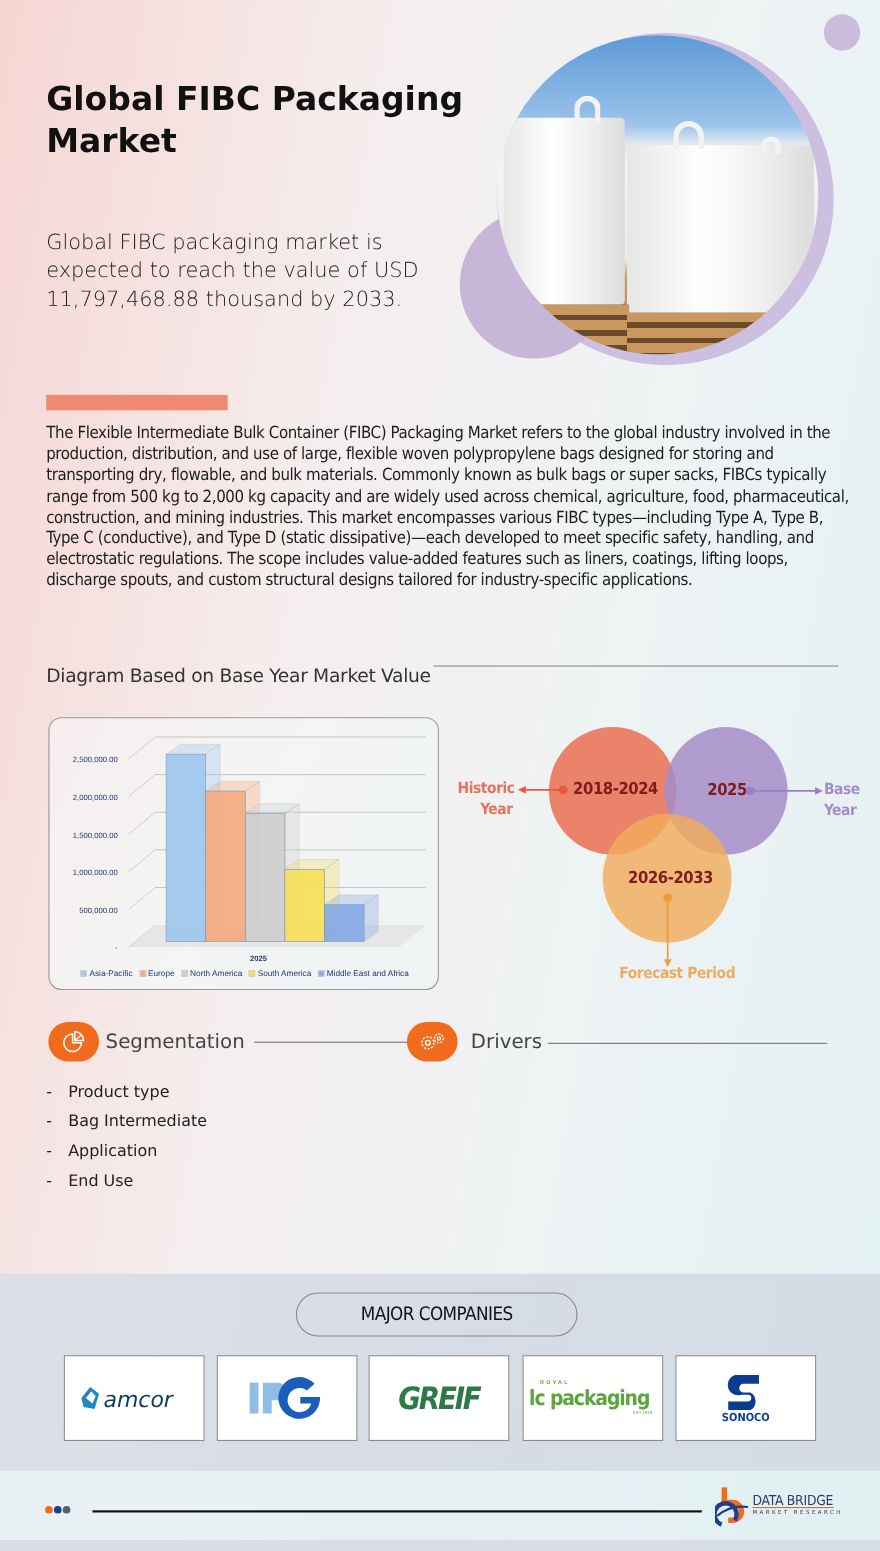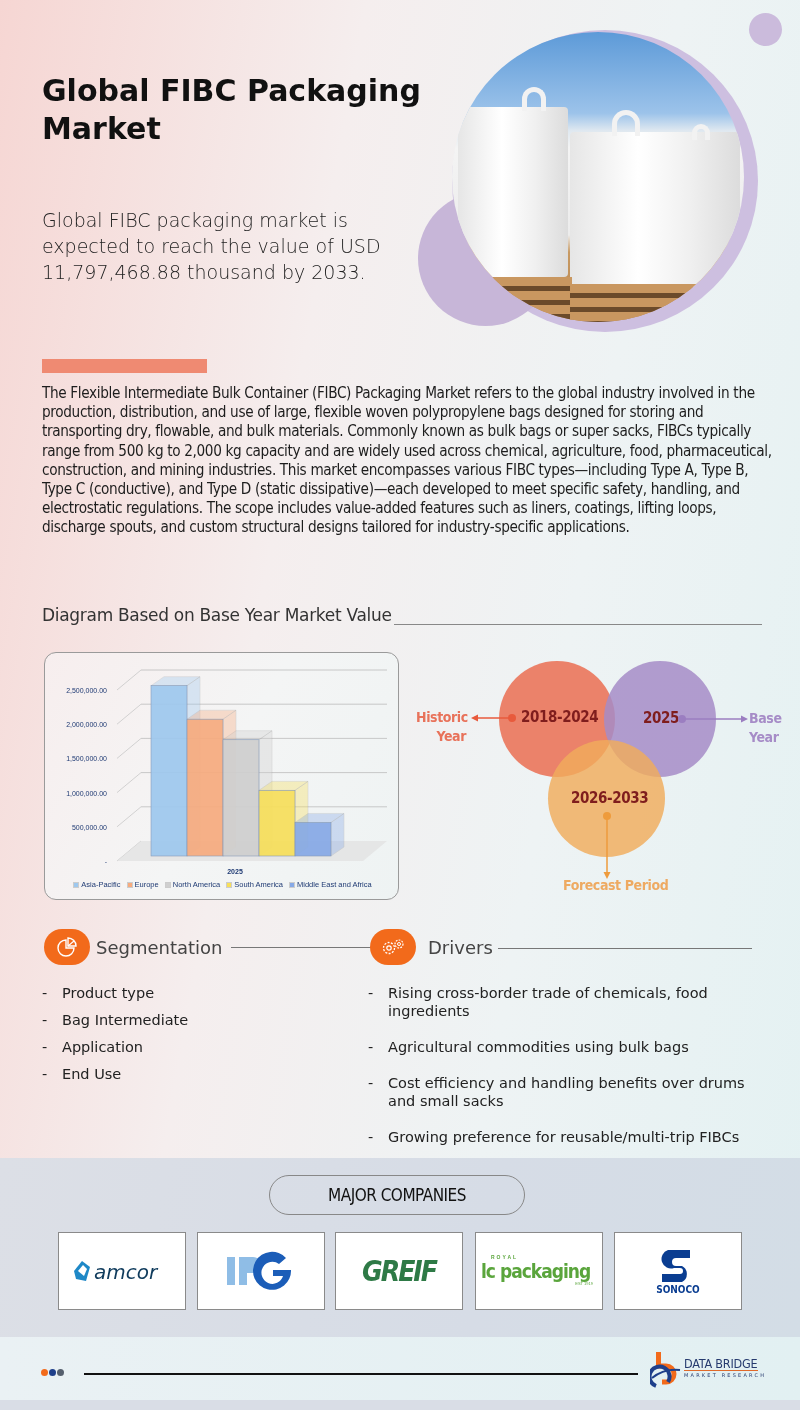--- a/index.html
+++ b/index.html
@@ -42,21 +42,21 @@
   
   .accent-bar { position:absolute; left:42px; top:359px; width:165px; height:14px; background:#ef8a72; }
   .desc {
     position:absolute; left:42px; top:384px; width:740px;
     font-family: "DejaVu Sans Condensed", "DejaVu Sans", sans-serif;
     font-stretch: condensed;
     font-size: 15.2px; line-height: 19.2px; color: #1d1d1d; letter-spacing: -0.35px;
   }
 
   
-  .sec-head { position:absolute; left:42px; top:605px; width:720px; display:flex; align-items:flex-end; }
+  .sec-head { position:absolute; left:42px; top:605px; width:720px; display:flex; align-items:flex-start; }
   .sec-head .t { font-family:"DejaVu Sans", sans-serif; font-size:17px; color:#333; white-space:nowrap; letter-spacing:-0.3px; }
   .sec-head .line { flex:1; height:1px; background:#888; margin-left:2px; }
 
   
   .chart-card {
     position:absolute; left:44px; top:652px; width:355px; height:248px;
     border:1px solid #9a9a9a; border-radius:12px;
     background: linear-gradient(120deg,#f7eeee,#f4f5f5 50%,#eef3f3);
   }
   .chart-svg { position:absolute; left:0; top:0; }
@@ -239,26 +239,20 @@
   <div class="pill-icon" style="left:370px;top:929px;">
     <svg width="26" height="20" viewBox="0 0 26 20">
       <circle cx="9" cy="11" r="5.5" fill="none" stroke="#fff" stroke-width="1.3" stroke-dasharray="2 1.4"></circle>
       <circle cx="9" cy="11" r="2.2" fill="none" stroke="#fff" stroke-width="1.2"></circle>
       <circle cx="19" cy="7" r="4" fill="none" stroke="#fff" stroke-width="1.2" stroke-dasharray="1.8 1.2"></circle>
       <circle cx="19" cy="7" r="1.5" fill="none" stroke="#fff" stroke-width="1"></circle>
     </svg>
   </div>
   <span class="col-title" style="left:428px;top:937px;">Drivers</span>
   <div class="hline" style="left:498px;top:948px;width:254px;"></div>
-  <ul class="list drv-list" style="left:368px;top:984px;width:400px;">
-    <li>Rising cross-border trade of chemicals, food ingredients</li>
-    <li>Agricultural commodities using bulk bags</li>
-    <li>Cost efficiency and handling benefits over drums and small sacks</li>
-    <li>Growing preference for reusable/multi-trip FIBCs</li>
-  </ul>
 
   <div class="companies-band"></div>
   <div class="comp-pill">MAJOR COMPANIES</div>
 
   <div class="logo-box" style="left:58px;">
     <svg width="112" height="40" viewBox="0 0 112 40">
       <path d="M8 20 L16 10 L24 16 L20 30 L10 28 Z" fill="#1e88c7"></path>
       <path d="M12 20 L17 14 L21 18 L18 25 Z" fill="#fff"></path>
       <text x="28" y="28" font-family="DejaVu Sans, sans-serif" font-size="20" fill="#0f3b5c" font-style="italic">amcor</text>
     </svg>

